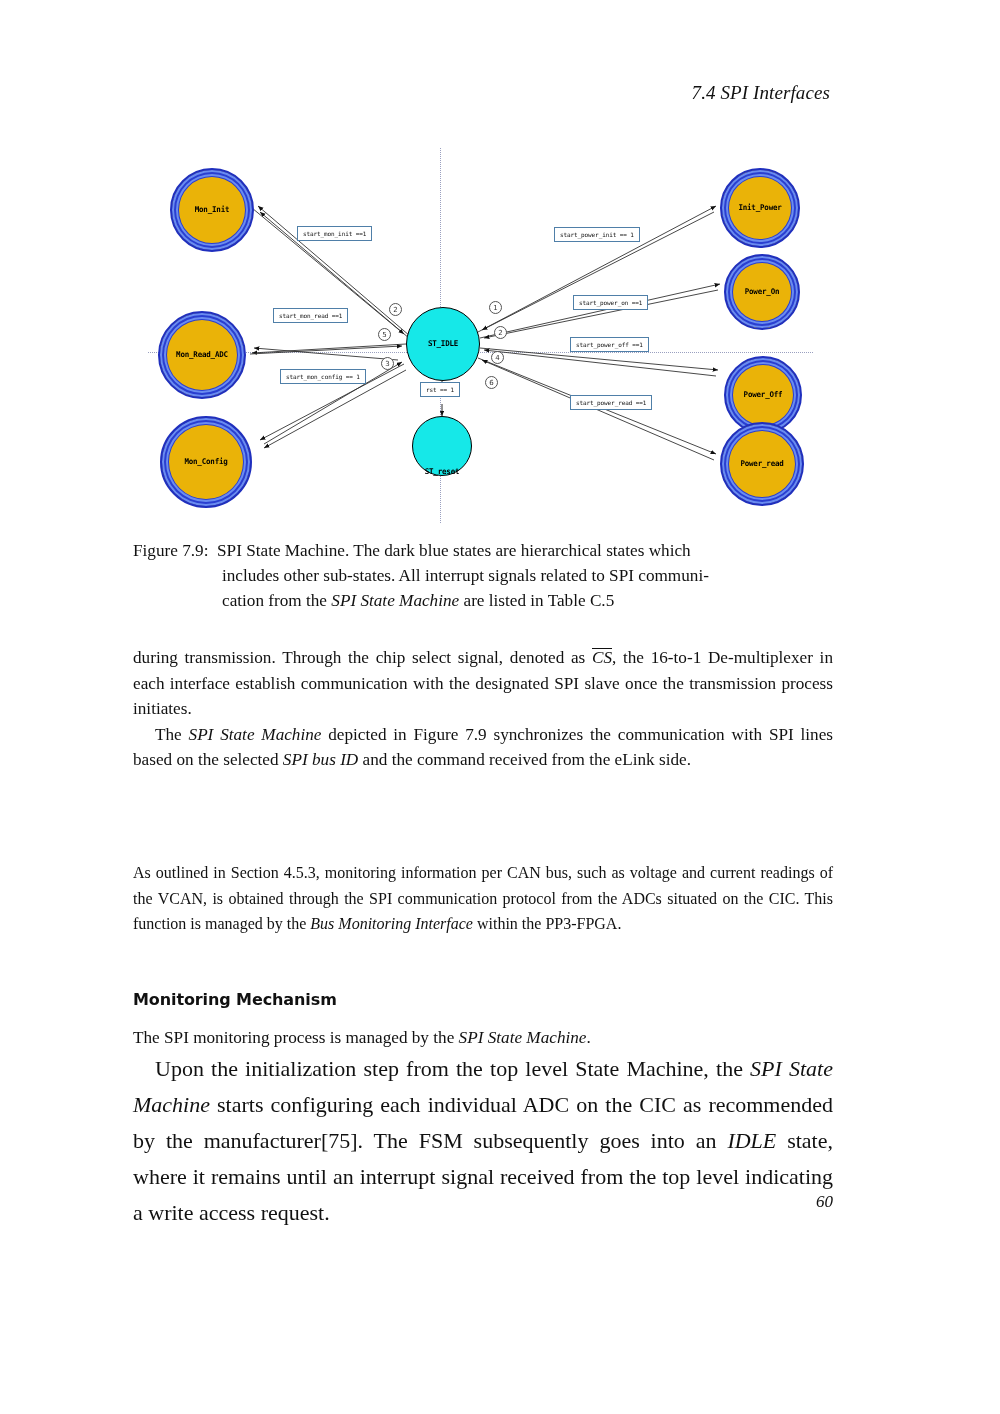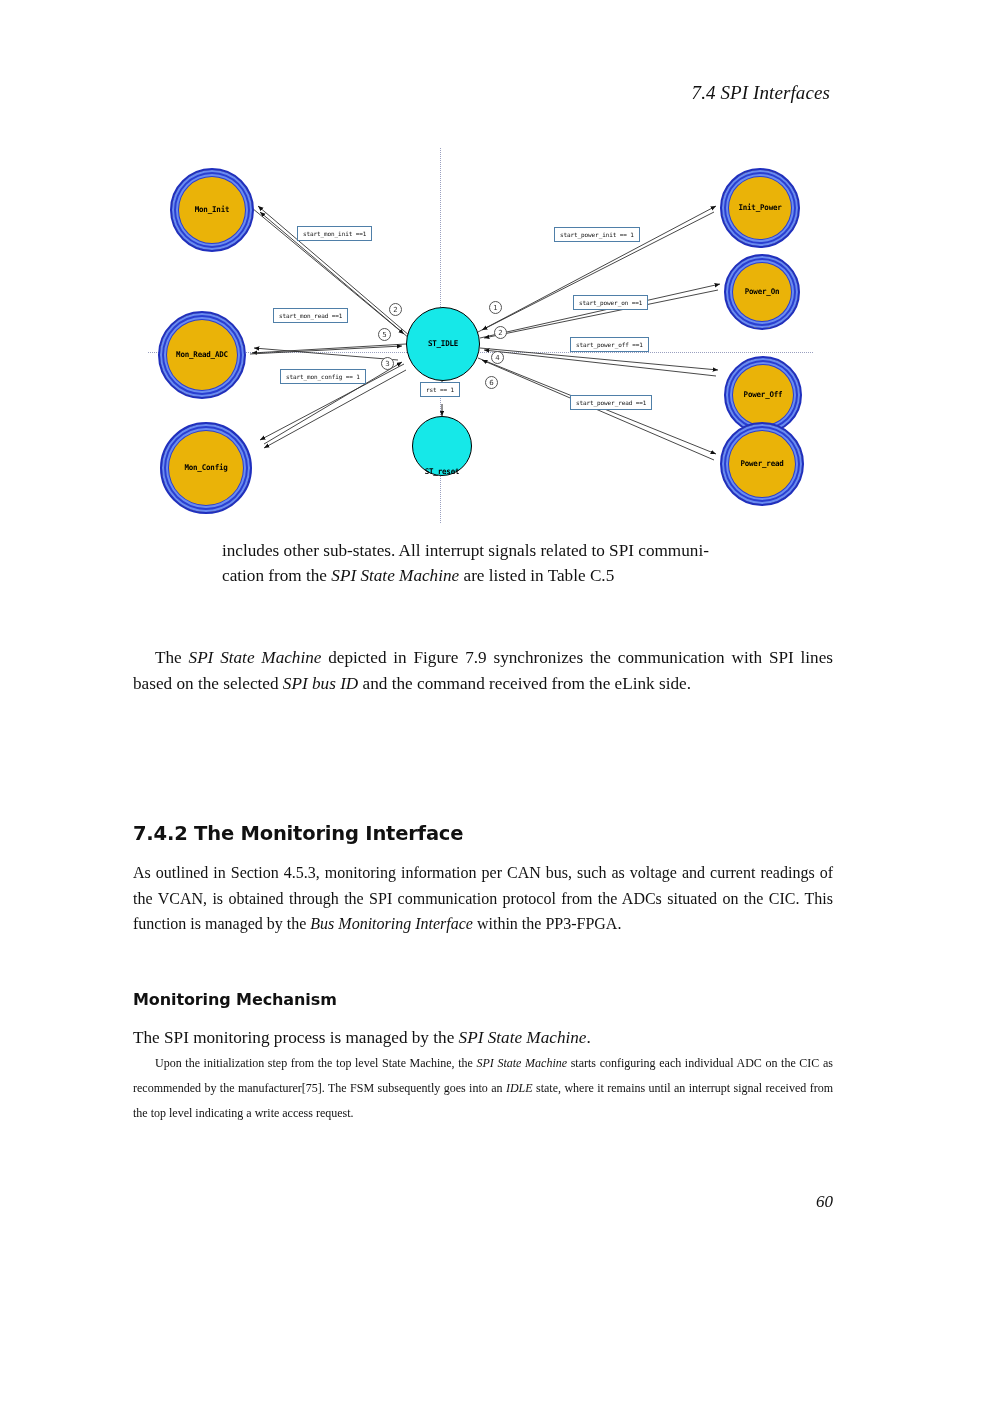--- a/index.html
+++ b/index.html
@@ -190,21 +190,21 @@
         <path d="M294,256 L294,268" marker-end="url(#ah)"></path>
       </g>
     </svg>
 
     <div class="state hier" style="left:22px;top:20px;width:84px;height:84px;">
       <span class="lbl">Mon_Init</span>
     </div>
     <div class="state hier" style="left:10px;top:163px;width:88px;height:88px;">
       <span class="lbl">Mon_Read_ADC</span>
     </div>
-    <div class="state hier" style="left:12px;top:274px;width:92px;height:92px;">
+    <div class="state hier" style="left:12px;top:268px;width:92px;height:92px;">
       <span class="lbl">Mon_Config</span>
     </div>
     <div class="state simple" style="left:258px;top:159px;width:74px;height:74px;">
       <span class="lbl">ST_IDLE</span>
     </div>
     <div class="state simple" style="left:264px;top:268px;width:60px;height:60px;align-items:flex-end;">
       <span class="lbl">ST_reset</span>
     </div>
     <div class="state hier" style="left:572px;top:20px;width:80px;height:80px;">
       <span class="lbl">Init_Power</span>
@@ -231,42 +231,43 @@
     <div class="pri" style="left:241px;top:155px;">2</div>
     <div class="pri" style="left:230px;top:180px;">5</div>
     <div class="pri" style="left:233px;top:209px;">3</div>
     <div class="pri" style="left:341px;top:153px;">1</div>
     <div class="pri" style="left:346px;top:178px;">2</div>
     <div class="pri" style="left:343px;top:203px;">4</div>
     <div class="pri" style="left:337px;top:228px;">6</div>
   </div>
 
   <div class="caption">
+    <span class="hang">
+      <span>Figure 7.9:</span>&nbsp;&nbsp;<span>SPI State Machine.  The dark blue states are hierarchical states which</span>
+    </span>
     <span class="indent">includes other sub-states.  All interrupt signals related to SPI communi-</span>
     <span class="indent">
       <span>cation from the </span><i>SPI State Machine</i><span> are listed in Table C.5</span>
     </span>
   </div>
 
   <div class="body">
+    <p class="cont"><span>during transmission. Through the chip select signal, denoted as </span><span class="ol">CS</span><span>, the 16-to-1 De-multiplexer in each interface establish communication with the designated SPI slave once the transmission process initiates.</span></p>
     <p class="ind"><span>The </span><i>SPI State Machine</i><span> depicted in Figure 7.9 synchronizes the communication with SPI lines based on the selected </span><i>SPI bus ID</i><span> and the command received from the eLink side.</span></p>
   </div>
 
-  <div class="blk" style="top:822px;">
-    <h2 class="sec">7.4.2  The Monitoring Interface</h2>
-  </div>
   <div class="blk" style="top:860px;font-size:16px;line-height:25.6px;text-align:justify;">
     <span>As outlined in Section 4.5.3, monitoring information per CAN bus, such as voltage and current readings of the VCAN, is obtained through the SPI communication protocol from the ADCs situated on the CIC. This function is managed by the </span><i>Bus Monitoring Interface</i><span> within the PP3-FPGA.</span>
   </div>
 
   <div class="blk" style="top:990px;">
     <h3 class="sub">Monitoring Mechanism</h3>
   </div>
   <div class="blk" style="top:1025px;font-size:17.2px;line-height:25.6px;text-align:justify;">
     <span>The SPI monitoring process is managed by the </span><i>SPI State Machine</i><span>.</span>
   </div>
-  <div class="blk" style="top:1051px;font-size:12px;line-height:25px;text-align:justify;text-indent:22px;">
+  <div class="blk" style="top:1051px;font-size:22px;line-height:36px;text-align:justify;text-indent:22px;">
     <span>Upon the initialization step from the top level State Machine, the </span><i>SPI State Machine</i><span> starts configuring each individual ADC on the CIC as recommended by the manufacturer[75]. The FSM subsequently goes into an </span><i>IDLE</i><span> state, where it remains until an interrupt signal received from the top level indicating a write access request.</span>
   </div>
 
   <div class="pnum">60</div>
 
 </div>
 
 </body></html>

